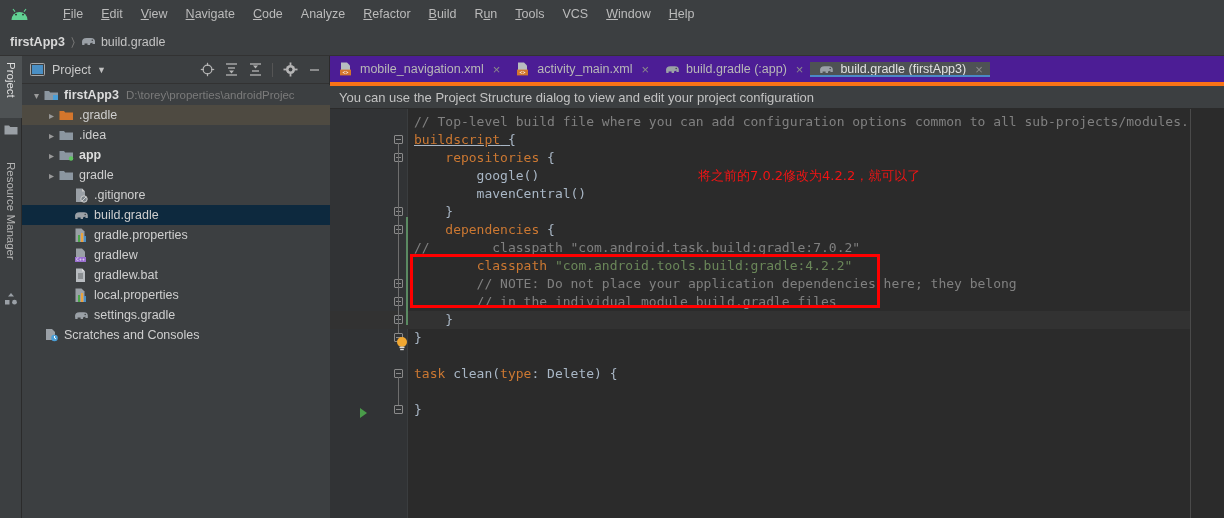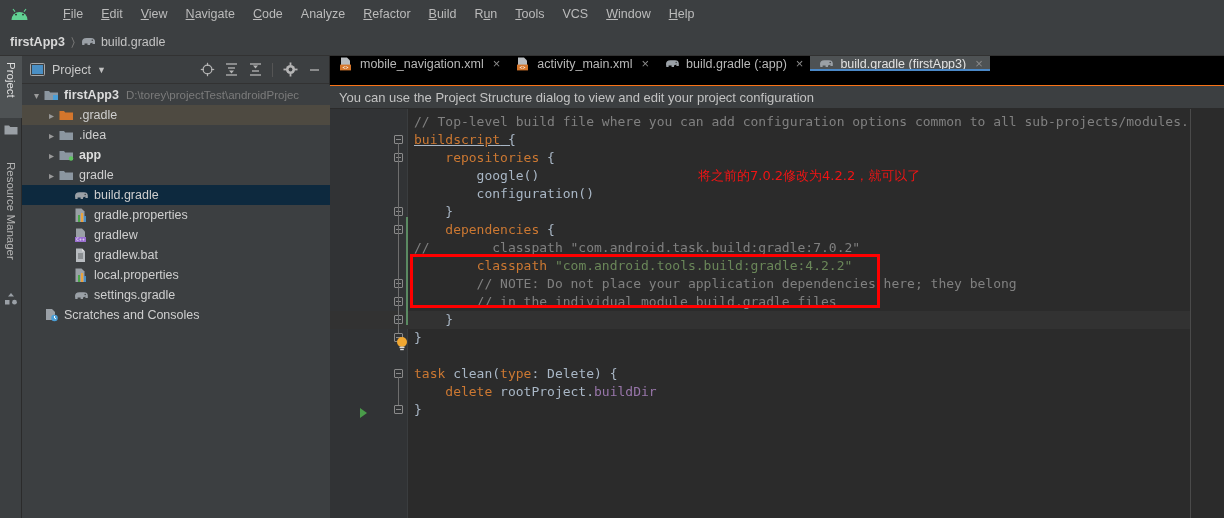--- a/index.html
+++ b/index.html
@@ -76,22 +76,22 @@
   .ticon { width: 16px; height: 16px; margin-right: 5px; flex: none; display: flex; align-items: center; justify-content: center; }
   .tlabel { color: #cfcfcf; }
   .tlabel.bold { font-weight: bold; color: #dcdcdc; }
   .tpath { color: #7b7b7b; font-size: 11.5px; margin-left: 7px; overflow: hidden; }
 
   
   .editarea { position: absolute; left: 330px; top: 56px; width: 894px; height: 462px; background: #2b2b2b; }
 
   .tabbar {
     position: absolute; left: 0; top: 0; width: 894px; height: 30px;
-    background: #000000; display: flex; align-items: flex-start;
-    border-bottom: 1px solid #f97316;
+    background: #4c1d95; display: flex; align-items: center;
+    border-bottom: 4px solid #f97316;
   }
   .etab {
     display: flex; align-items: center; padding: 0 7px 0 9px; gap: 6px;
     font-size: 12.5px; color: #b8b8b8; position: relative; white-space: nowrap;
   }
   .etab.active { background: #4e5254; color: #e2e2e2; }
   .etab.active::after {
     content: ""; position: absolute; left: 0; right: 0; bottom: 0; height: 2px; background: #4a88c7;
   }
   .etab .closex { color: #8b8b8b; font-size: 13px; margin-left: 3px; }
@@ -288,21 +288,21 @@
         <div class="trow">
           <span style="width: 8px; flex: 0 0 auto;"></span>
           <span class="arrow down"></span>
           <span class="ticon">
             <svg width="15" height="13" viewBox="0 0 15 13" xmlns="http://www.w3.org/2000/svg">
               <path d="M0.5 2 L5 2 L6.2 3.4 L14 3.4 L14 11 L0.5 11 Z" fill="#8b96a0"></path>
               <rect x="9" y="6" width="5" height="5" fill="#4a9ed6"></rect>
             </svg>
           </span>
           <span class="tlabel bold">firstApp3</span>
-          <span class="tpath">D:\torey\projectTest\androidProjec</span>
+          <span class="tpath">D:\torey\properties\androidProjec</span>
         </div>
         <div class="trow root-sel">
           <span style="width: 23px; flex: 0 0 auto;"></span>
           <span class="arrow right"></span>
           <span class="ticon">
             <svg width="15" height="13" viewBox="0 0 15 13" xmlns="http://www.w3.org/2000/svg">
               <path d="M0.5 2 L5 2 L6.2 3.4 L14 3.4 L14 11 L0.5 11 Z" fill="#d4762c"></path>
             </svg>
           </span>
           <span class="tlabel">.gradle</span>
@@ -330,20 +330,33 @@
         </div>
         <div class="trow">
           <span style="width: 23px; flex: 0 0 auto;"></span>
           <span class="arrow right"></span>
           <span class="ticon">
             <svg width="15" height="13" viewBox="0 0 15 13" xmlns="http://www.w3.org/2000/svg">
               <path d="M0.5 2 L5 2 L6.2 3.4 L14 3.4 L14 11 L0.5 11 Z" fill="#8b96a0"></path>
             </svg>
           </span>
           <span class="tlabel">gradle</span>
+        </div>
+        <div class="trow">
+          <span style="width: 38px; flex: 0 0 auto;"></span>
+          <span class="arrow"></span>
+          <span class="ticon">
+            <svg width="14" height="15" viewBox="0 0 14 15" xmlns="http://www.w3.org/2000/svg">
+              <path d="M2 0.6 L8 0.6 L11 3.6 L11 14 L2 14 Z" fill="#9aa0a6"></path>
+              <path d="M8 0.6 L8 3.6 L11 3.6 Z" fill="#c9c9c9"></path>
+              <circle cx="10" cy="11" r="3.2" fill="#7a8288" stroke="#cfcfcf" stroke-width="1"></circle>
+              <line x1="8" y1="13" x2="12" y2="9" stroke="#cfcfcf" stroke-width="1"></line>
+            </svg>
+          </span>
+          <span class="tlabel">.gitignore</span>
         </div>
         <div class="trow sel">
           <span style="width: 38px; flex: 0 0 auto;"></span>
           <span class="arrow"></span>
           <span class="ticon">
             <svg width="15" height="13" viewBox="0 0 15 13" xmlns="http://www.w3.org/2000/svg">
               <path d="M1 7 Q1 3.2 5.4 3.2 L10 3.2 Q13.8 3.2 13.8 6.6 L13.8 9 L11.4 9 L11.4 7.6 L9 8.5 L9 10 L6.6 10 L6.6 8.6 L3.6 8.6 L3.6 10 L1.3 10 Z" fill="#9aa0a6"></path>
               <circle cx="11.2" cy="5.4" r="0.75" fill="#3c3f41"></circle>
             </svg>
           </span>
@@ -518,32 +531,31 @@
           <div class="foldline" style="top: 34px; height: 190px;"></div>
           <div class="foldline" style="top: 52px; height: 46px;"></div>
           <div class="foldline" style="top: 124px; height: 82px;"></div>
           <div class="foldline" style="top: 268px; height: 28px;"></div>
         </div>
       <div class="codelines" id="codelines">
           <div class="codeline" style="top: 4px;"><span class="cm">// Top-level build file where you can add configuration options common to all sub-projects/modules.</span></div>
           <div class="codeline" style="top: 22px; text-decoration: underline;"><span class="kw">buildscript</span> {</div>
           <div class="codeline" style="top: 40px;">    <span class="kw">repositories</span> {</div>
           <div class="codeline" style="top: 58px;">        google()</div>
-          <div class="codeline" style="top: 76px;">        configuration()</div>
+          <div class="codeline" style="top: 76px;">        mavenCentral()</div>
           <div class="codeline" style="top: 94px;">    }</div>
           <div class="codeline" style="top: 112px;">    <span class="kw">dependencies</span> {</div>
           <div class="codeline" style="top: 130px;"><span class="cm">//        classpath "com.android.task.build:gradle:7.0.2"</span></div>
           <div class="codeline" style="top: 148px;">        <span class="kw">classpath</span> <span class="str">"com.android.tools.build:gradle:4.2.2"</span></div>
           <div class="codeline" style="top: 166px;"><span class="cm">        // NOTE: Do not place your application dependencies here; they belong</span></div>
           <div class="codeline" style="top: 184px;"><span class="cm">        // in the individual module build.gradle files</span></div>
           <div class="codeline" style="top: 202px;">    }</div>
           <div class="codeline" style="top: 220px;">}</div>
           <div class="codeline" style="top: 238px;"></div>
           <div class="codeline" style="top: 256px;"><span class="kw">task</span> clean(<span class="kw">type</span>: Delete) {</div>
-          <div class="codeline" style="top: 274px;">    <span class="kw">delete</span> rootProject.<span class="fld">buildDir</span></div>
           <div class="codeline" style="top: 292px;">}</div>
         </div>
 
       <div class="changebar" style="left:76px;top:108px;height:108px;"></div>
 
       <div class="runarrow" style="left:30px;top:299px;"></div>
 
       <div class="bulb" style="left:65px;top:227px;">
         <svg width="14" height="16" viewBox="0 0 14 16">
           <circle cx="7" cy="6" r="5" fill="#f0a732"></circle>

